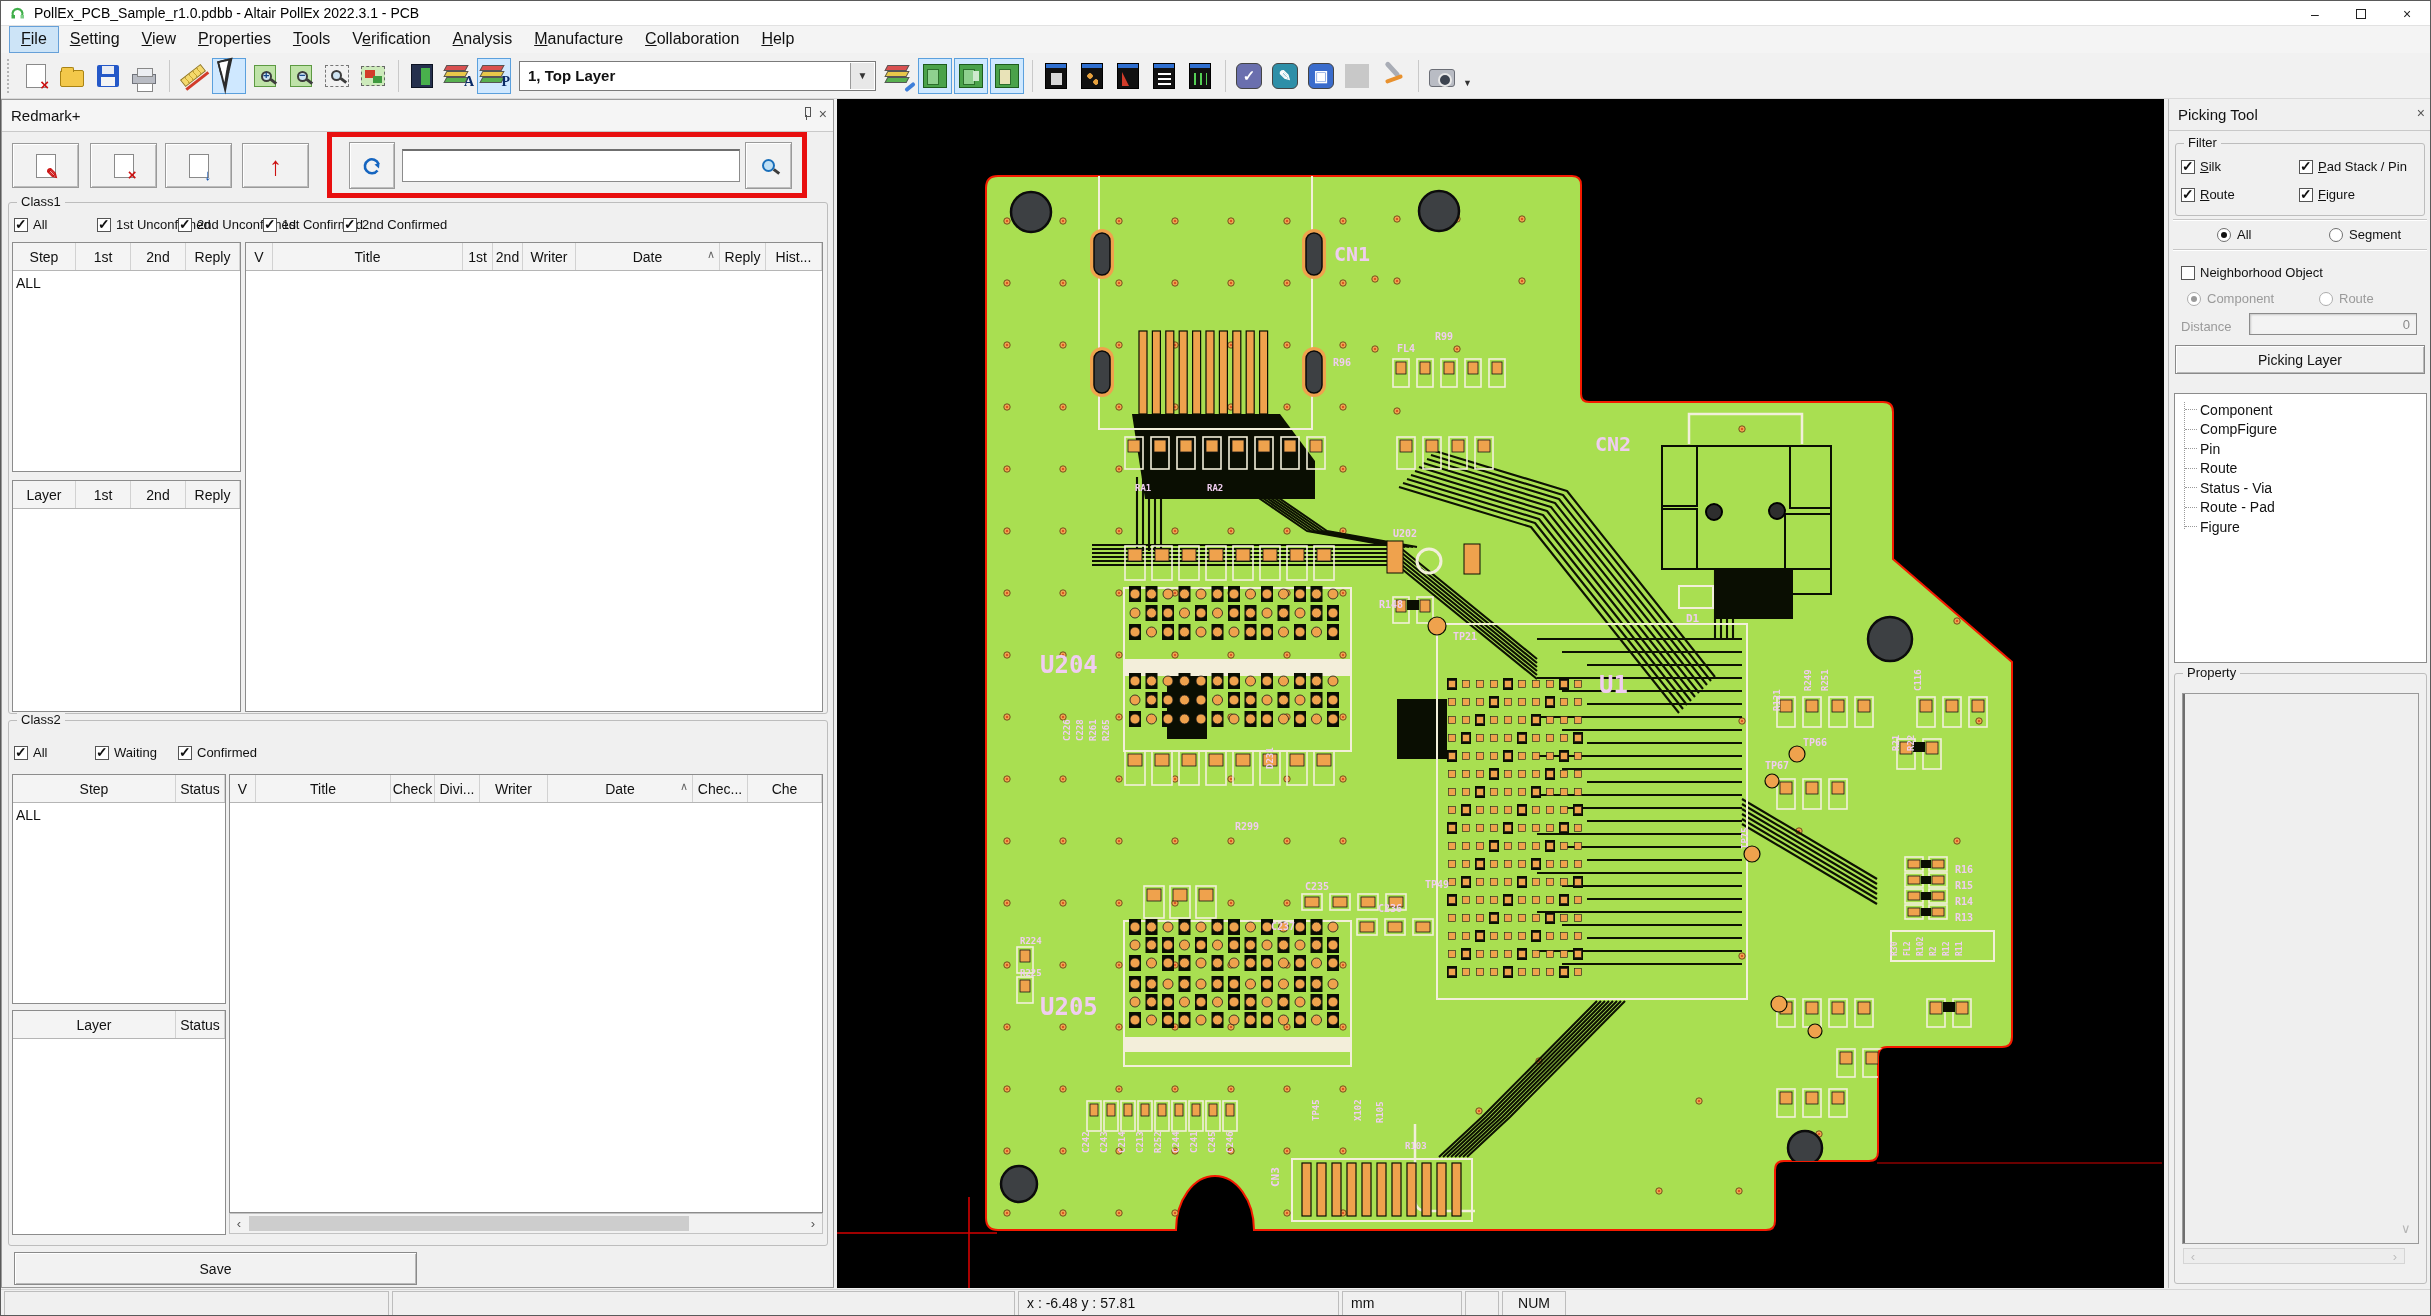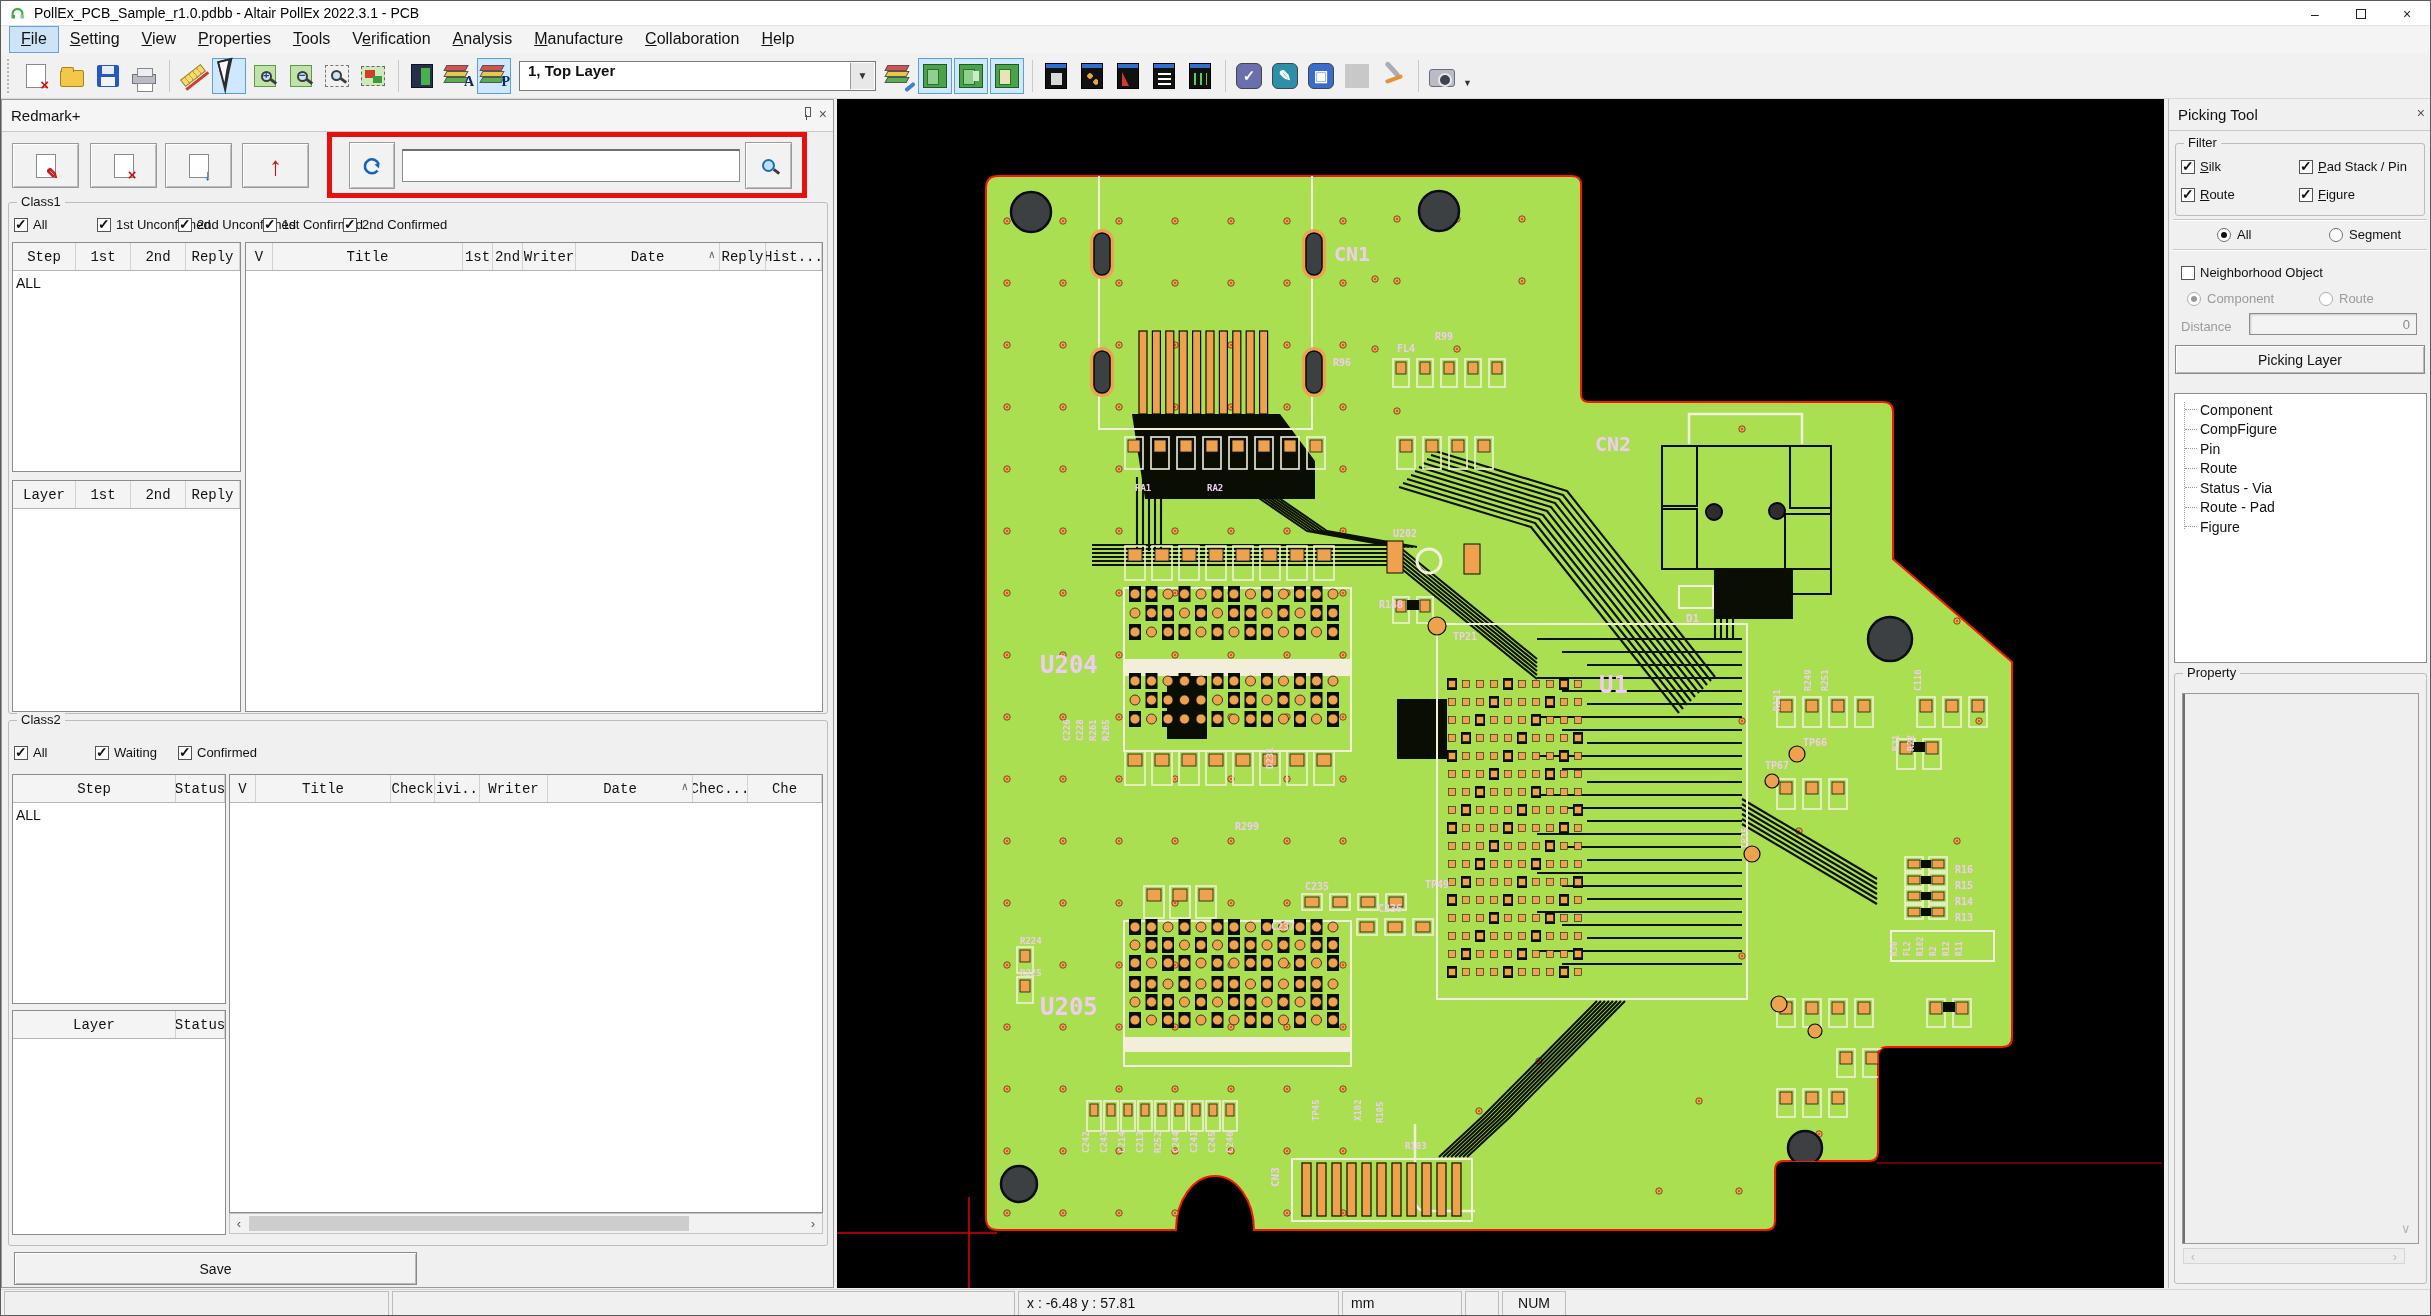--- a/index.html
+++ b/index.html
@@ -59,21 +59,21 @@
   .i-boardwin{width:22px;height:24px;background:#25304d;border:1px solid #0d1322;position:relative;}
   .i-boardwin:before{content:"";position:absolute;right:2px;top:3px;width:9px;height:17px;background:#49b04c;}
   .i-layers{width:26px;height:22px;position:relative;}
   .i-layers i{position:absolute;left:0;width:22px;height:6px;transform:skewX(-28deg);border:1px solid #555;}
   .i-layers i:nth-child(1){top:0;background:#d95050;}
   .i-layers i:nth-child(2){top:6px;background:#e8c84a;}
   .i-layers i:nth-child(3){top:12px;background:#57b04f;}
   .i-layers b{position:absolute;right:-3px;bottom:-3px;font-size:14px;color:#0a2a66;font-family:"Liberation Serif",serif;}
   .i-wrenchmini{position:absolute;right:-4px;bottom:-2px;width:12px;height:4px;background:#3f7fd9;border-radius:2px;transform:rotate(-40deg);}
   .combo{width:357px;height:30px;background:#fff;border:1px solid #7a7a7a;margin:0 6px;position:relative;
-         font-size:15px;font-weight:bold;display:flex;align-items:flex-start;padding-left:8px;}
+         font-size:15px;font-weight:bold;display:flex;align-items:center;padding-left:8px;}
   .combo .cbtn{position:absolute;right:1px;top:1px;bottom:1px;width:24px;background:#e8e8e8;
          border-left:1px solid #9a9a9a;display:flex;align-items:center;justify-content:center;font-size:10px;color:#333;}
   .i-greenpcb{width:24px;height:24px;background:#4aa24a;border:1px solid #1d5c1d;position:relative;}
   .i-greenpcb:before{content:"";position:absolute;left:3px;top:4px;width:10px;height:14px;background:#8fd08f;border:1px solid #2c6e2c;}
   .i-greenpcb.v2:after{content:"";position:absolute;right:3px;top:6px;width:6px;height:10px;background:#cfe9cf;}
   .i-greenpcb.v3:before{background:#e9e3b8;}
   .i-dark{width:22px;height:26px;background:#111;border:1px solid #000;position:relative;}
   .i-dark:before{content:"";position:absolute;left:0;top:0;right:0;height:4px;background:#2f6fd0;}
   .i-dark.chip:after{content:"";position:absolute;left:5px;top:9px;width:11px;height:12px;background:#d8d8d8;}
   .i-dark.pins:after{content:"";position:absolute;left:5px;top:9px;width:11px;height:12px;
@@ -104,21 +104,21 @@
   .pin:after{content:"";position:absolute;left:3.5px;top:9px;width:1px;height:5px;background:#555;}
   .groupbox{position:absolute;border:1px solid #bdbdbd;border-radius:3px;}
   .gb-label{position:absolute;top:-9px;left:8px;background:#f0f0f0;padding:0 4px;font-size:13px;}
   .check-item{position:absolute;display:flex;align-items:center;font-size:13px;white-space:nowrap;}
   .cb{width:14px;height:14px;background:#fff;border:1px solid #555;margin-right:5px;position:relative;flex:none;}
   .cb .tick{position:absolute;left:0px;top:-3px;font-size:14px;font-weight:bold;color:#111;}
   .radio{width:14px;height:14px;border:1px solid #707070;border-radius:50%;background:#fff;margin-right:6px;position:relative;flex:none;}
   .radio.sel:after{content:"";position:absolute;left:3px;top:3px;width:6px;height:6px;border-radius:50%;background:#111;}
   .dis{color:#9a9a9a;} .dis .radio{border-color:#adadad;} .dis .radio.sel:after{background:#9a9a9a;}
   .table{position:absolute;background:#fff;border:1px solid #8c8c8c;}
-  .thead{display:flex;background:#f4f4f4;border-bottom:1px solid #b5b5b5;font-family:Liberation Mono, monospace;}
+  .thead{display:flex;background:#f4f4f4;border-bottom:1px solid #b5b5b5;}
   .th{height:27px;border-right:1px solid #d2d2d2;font-size:14px;display:flex;align-items:center;
       justify-content:center;position:relative;overflow:hidden;white-space:nowrap;flex:none;}
   .th .sortg{position:absolute;right:4px;top:5px;font-size:11px;color:#666;}
   .cellrow{font-size:14px;padding:4px 0 0 3px;height:24px;}
   .btn{position:absolute;background:#f2f2f2;border:1px solid #8a8a8a;
        box-shadow:inset 1px 1px 0 #ffffff, inset -1px -1px 0 #b9b9b9;
        display:flex;align-items:center;justify-content:center;font-size:14px;}
   .sunken{background:#fff;border:1px solid #8b8b8b;box-shadow:inset 1px 1px 2px rgba(0,0,0,.18);}
   .hscroll{position:absolute;height:21px;background:#f2f2f2;border:1px solid #c3c3c3;display:flex;align-items:center;}
   .harrow{width:18px;height:100%;display:flex;align-items:center;justify-content:center;font-size:13px;color:#555;flex:none;}

